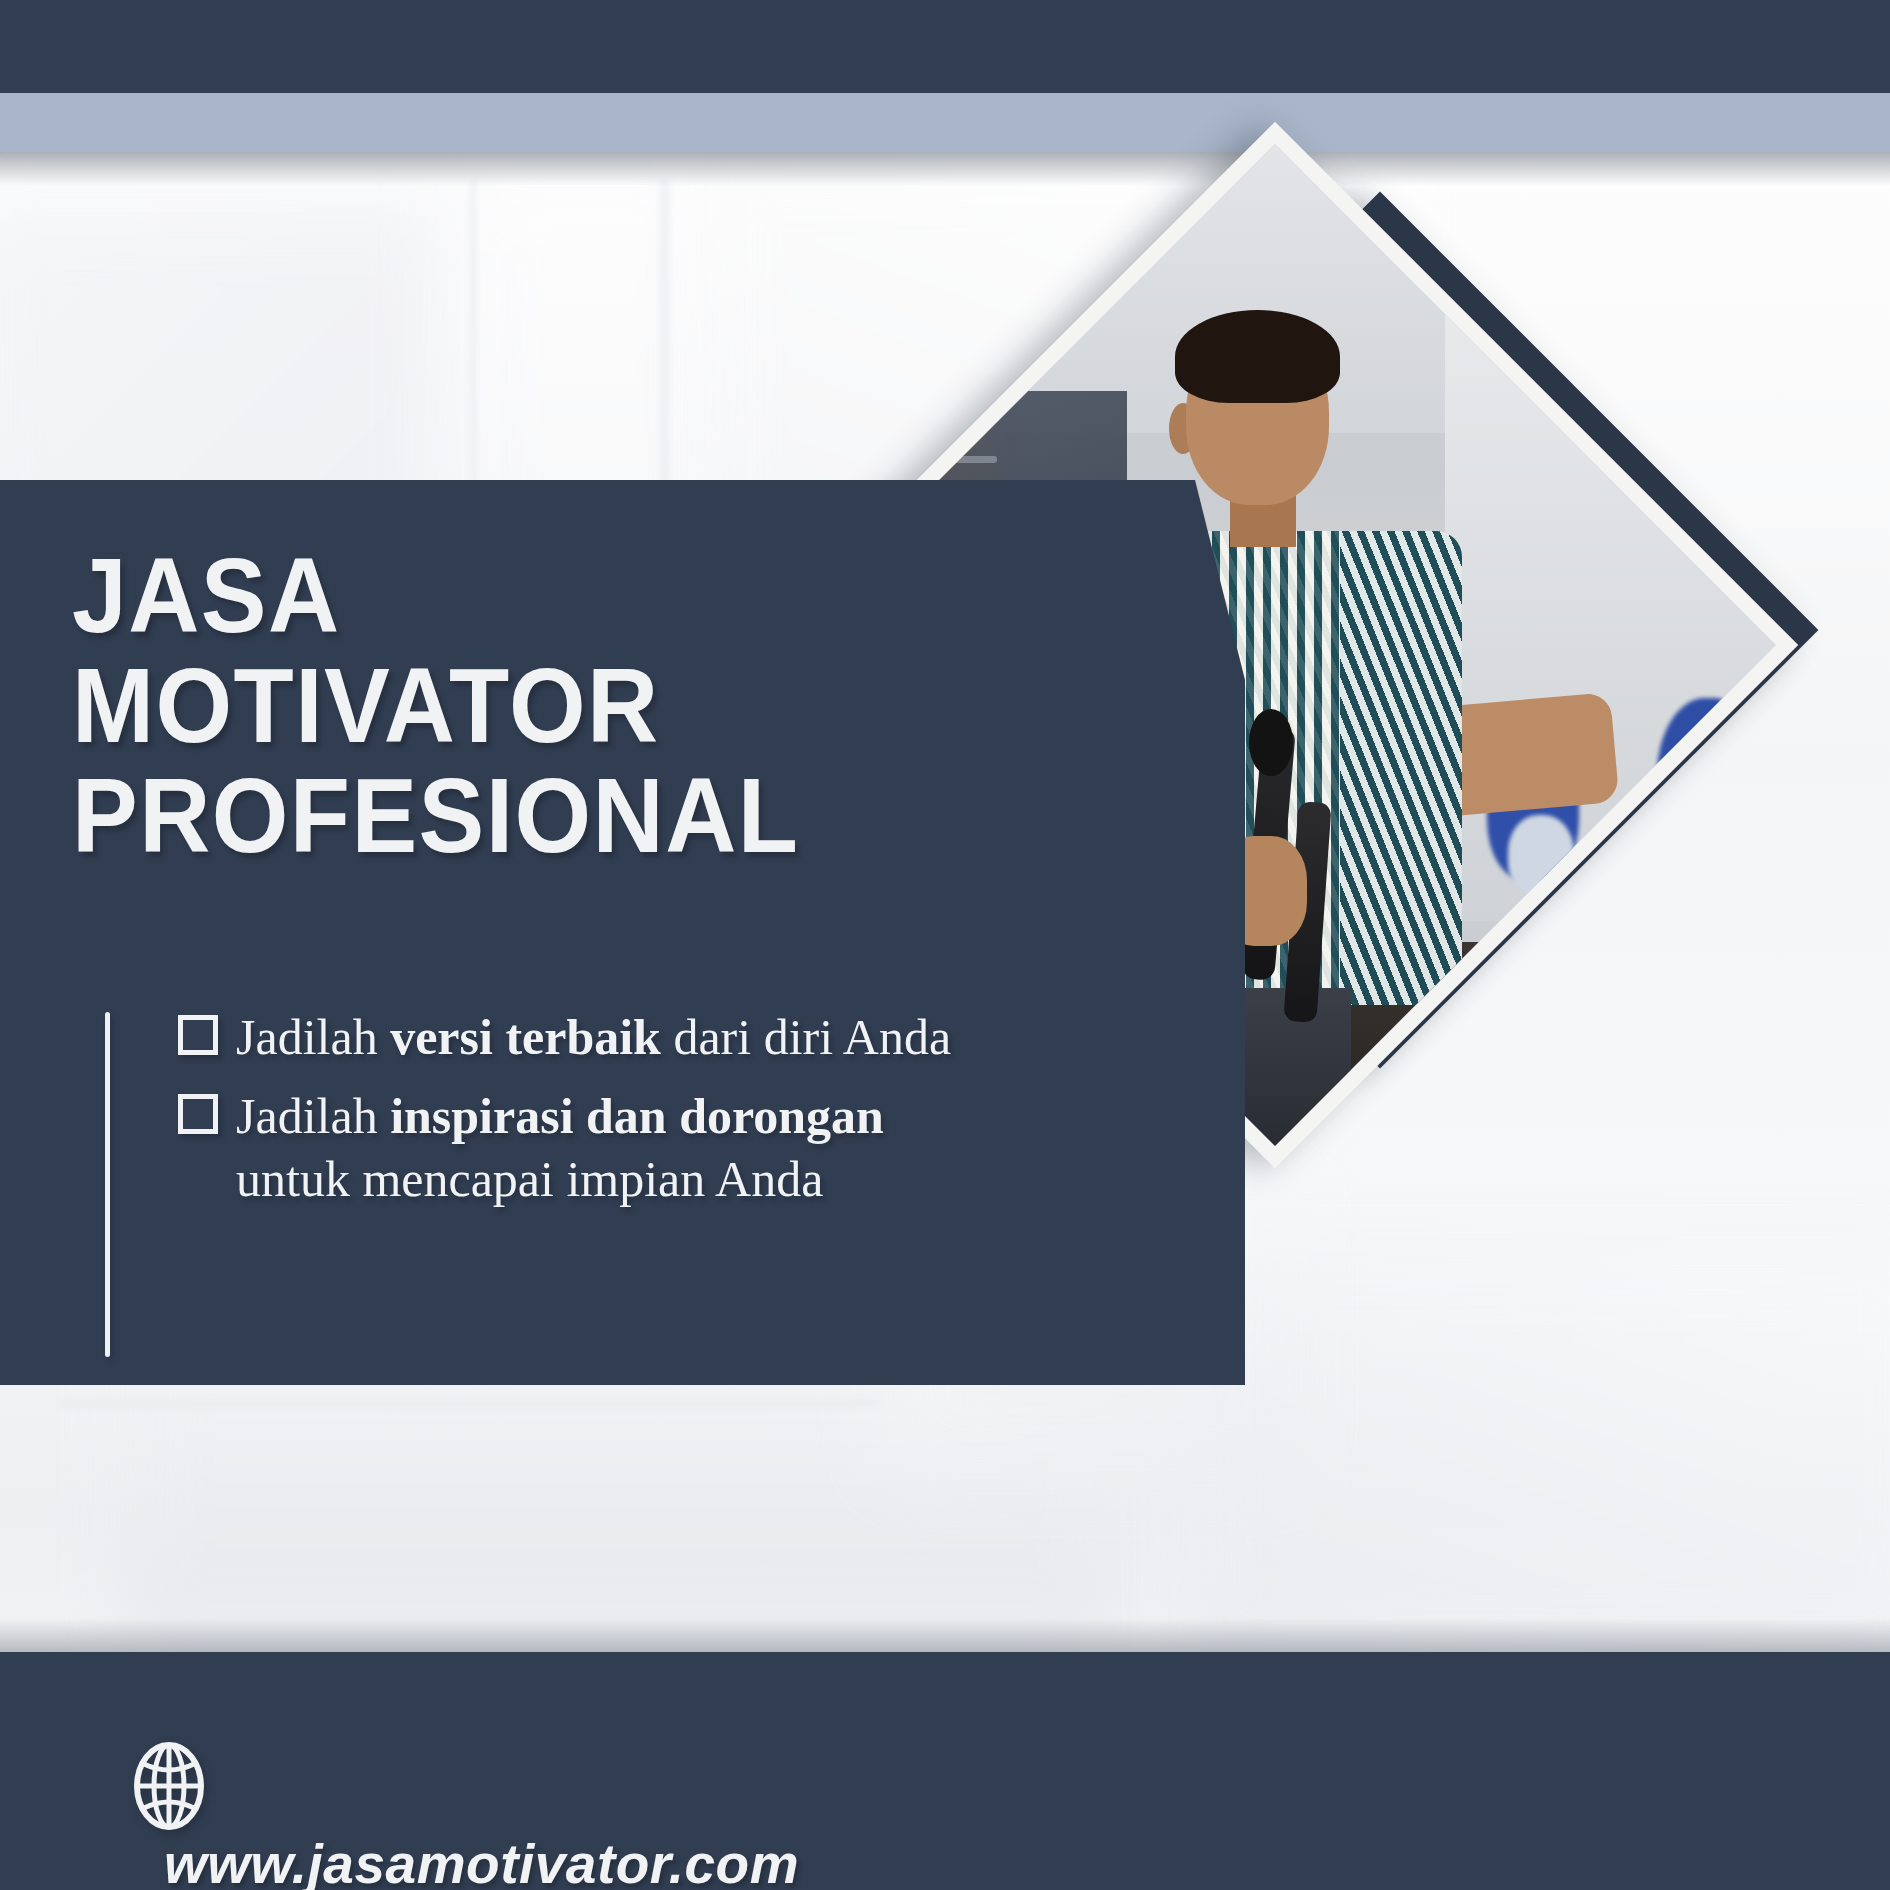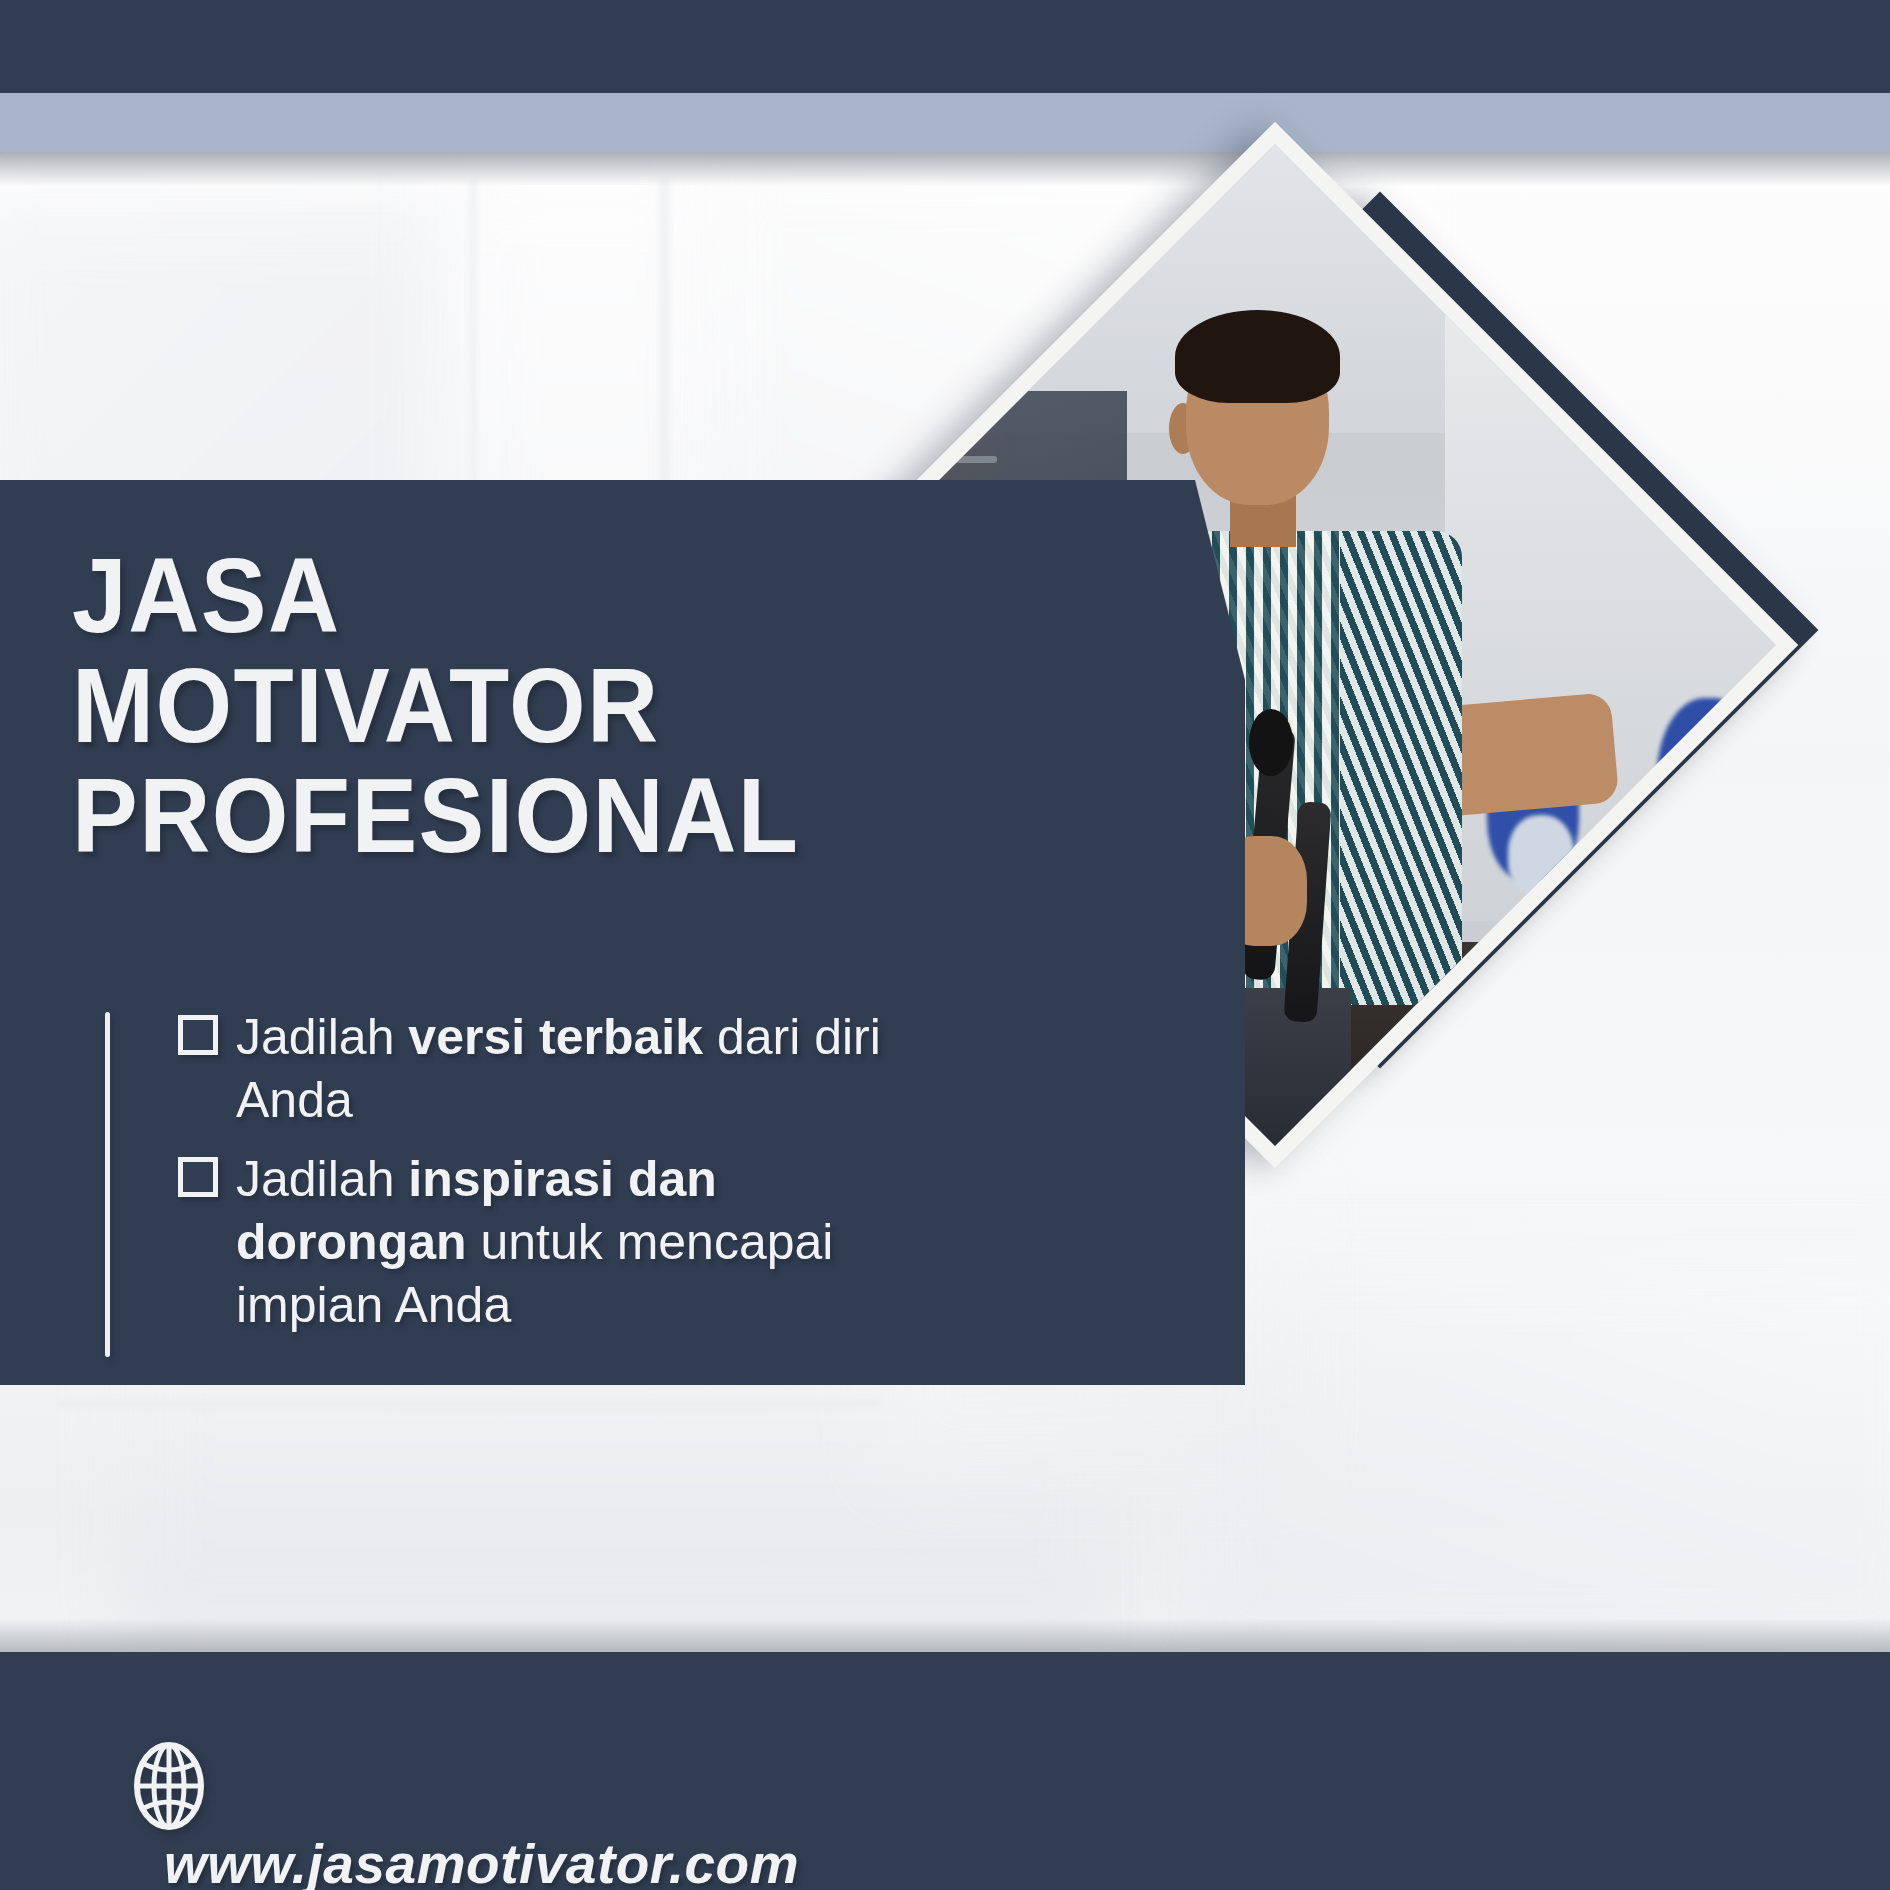--- a/index.html
+++ b/index.html
@@ -61,21 +61,21 @@
     background:#eef0f2;border-radius:3px;
     box-shadow:3px 3px 6px rgba(22,28,38,.35);
   }
   .bullets{
     position:absolute;left:178px;top:1006px;width:780px;
     color:#f1f2f4;
     font-size:50px;
     line-height:1.26;
     text-shadow:3px 4px 5px rgba(22,28,38,.42);
   }
-  .bullet-item{display:flex;align-items:flex-start;margin-bottom:16px;}
+  .bullet-item{display:flex;align-items:flex-start;margin-bottom:16px;font-family:Liberation Serif, serif;}
   .bullet-box{
     flex:0 0 auto;margin-right:18px;margin-top:9px;
     width:30px;height:30px;
     border:5px solid #f1f2f4;
     box-shadow:3px 4px 5px rgba(22,28,38,.42);
   }
   .bullet-text{flex:1 1 auto;}
   .bullet-text b{font-weight:bold;}
 
   

